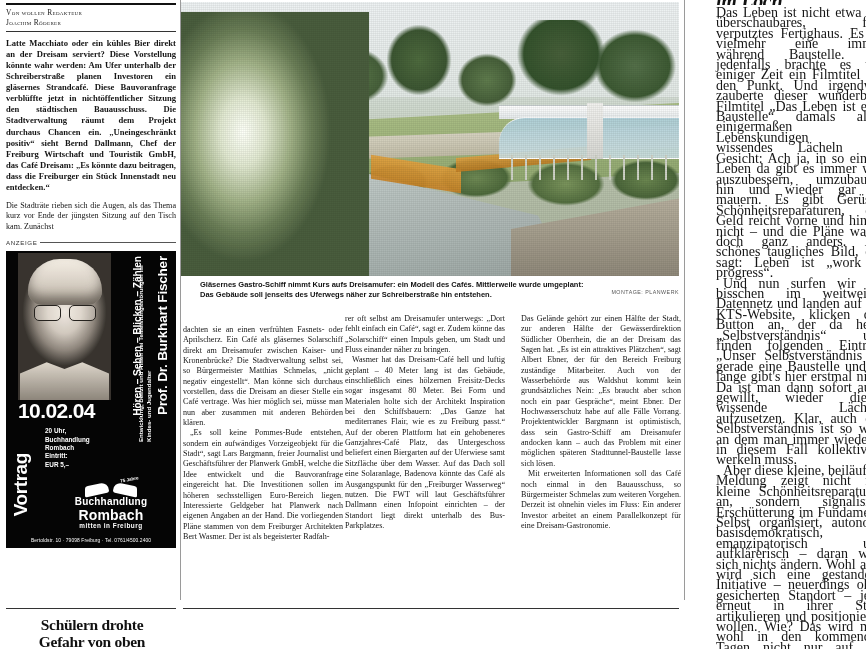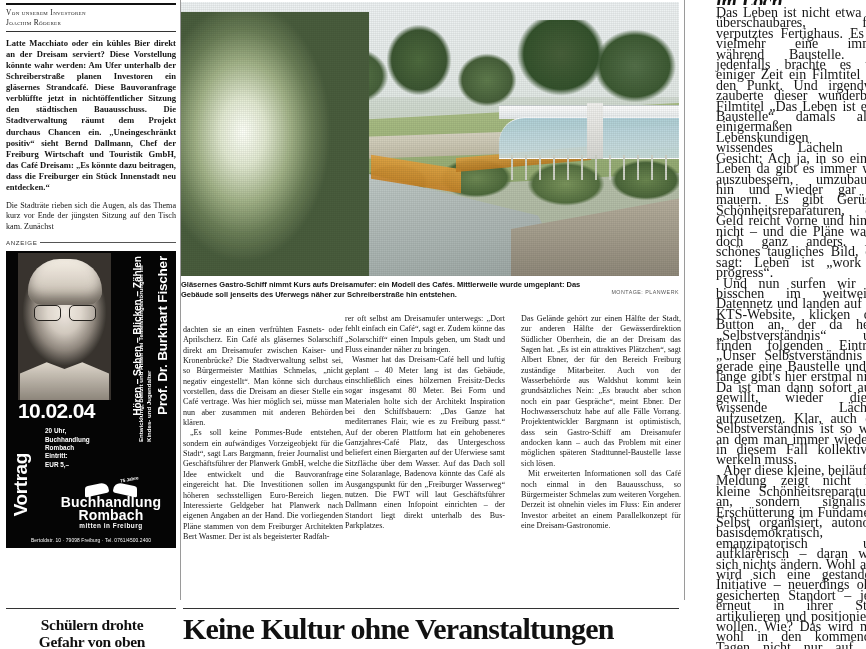--- a/index.html
+++ b/index.html
@@ -111,21 +111,21 @@
   #ad-logo .book::before,#ad-logo .book::after{
     content:"";position:absolute;bottom:0;width:24px;height:11px;background:#fff;
     border-radius:3px 10px 2px 2px;
   }
   #ad-logo .book::before{left:0;transform:skewY(-12deg);}
   #ad-logo .book::after{right:0;transform:skewY(12deg);border-radius:10px 3px 2px 2px;}
   #ad-logo .jub{
     position:absolute;right:-2px;top:-5px;font-size:4.6px;font-weight:bold;color:#fff;
     transform:rotate(-10deg);
   }
-  #ad-logo .l1{font-size:14px;font-weight:bold;letter-spacing:.2px;line-height:12px;}
+  #ad-logo .l1{font-size:10px;font-weight:bold;letter-spacing:.2px;line-height:12px;}
   #ad-logo .l2{font-size:14px;font-weight:bold;letter-spacing:.2px;line-height:14px;}
   #ad-logo .l3{font-size:6.4px;font-weight:bold;letter-spacing:.5px;line-height:8px;}
   #ad-addr{
     position:absolute;left:8px;right:8px;bottom:5px;text-align:center;
     font-family:"Liberation Sans",sans-serif;font-size:4.9px;color:#fff;letter-spacing:.1px;
   }
 
   
   #photo-block{position:absolute;left:181px;top:2px;width:498px;}
   #photo{
@@ -212,21 +212,21 @@
   }
   #photo .noise{
     position:absolute;inset:0;pointer-events:none;opacity:.20;
     background-image:
       repeating-linear-gradient(0deg,rgba(0,0,0,.25) 0 1px,rgba(255,255,255,0) 1px 2px),
       repeating-linear-gradient(90deg,rgba(0,0,0,.18) 0 1px,rgba(255,255,255,0) 1px 2px);
     mix-blend-mode:multiply;
   }
 
   #caption{
-    margin-top:4px;display:flex;align-items:flex-start;gap:6px;
+    margin-top:4px;display:flex;align-items:flex-start;gap:6px;margin-left:19px;
   }
   #caption-text{
     flex:1;font-family:"Liberation Sans",sans-serif;font-weight:bold;
     font-size:7.5px;line-height:9.7px;color:#111;
   }
   #caption-credit{
     width:86px;text-align:right;font-family:"Liberation Sans",sans-serif;
     font-size:5.3px;letter-spacing:.5px;color:#555;padding-top:9px;white-space:nowrap;
   }
 
@@ -290,21 +290,21 @@
 </style>
 </head>
 <body>
 
 <div class="page">
 
   <div id="left-col">
     <div class="top-rule"></div>
 
     <div class="byline">
-      <div>Von unserem Investoren</div>
+      <div>Von wollen Redakteur</div>
       <div>Joachim Röderer</div>
     </div>
     <div class="hairline-thin"></div>
 
     <div id="lead-body">
       <div class="col-text">
           <p>Latte Macchiato oder ein kühles Bier direkt an der Dreisam serviert? Diese Vorstellung könnte wahr werden: Am Ufer unterhalb der Schreiberstraße planen Investoren ein gläsernes Strandcafé. Diese Bauvoranfrage verblüffte jetzt in nichtöffentlicher Sitzung den städtischen Bauausschuss. Die Stadtverwaltung räumt dem Projekt durchaus Chancen ein. „Uneingeschränkt positiv“ sieht Bernd Dallmann, Chef der Freiburg Wirtschaft und Touristik GmbH, das Café Dreisam: „Es könnte dazu beitragen, dass die Freiburger ein Stück Innenstadt neu entdecken.“</p>
         </div>
     </div>
 
@@ -427,15 +427,14 @@
         <div class="crown"></div>
       </div>
     </div>
   </div>
 
   <div id="bottom-rule-left"></div>
   <div id="bottom-rule-mid"></div>
 
   <div id="bottom-head-left" style="white-space:pre-line;">Schülern drohte
 Gefahr von oben</div>
-  <div id="bottom-head-mid">Keine Kultur ohne Veranstaltungen</div>
 
 </div>
 
 </body></html>

